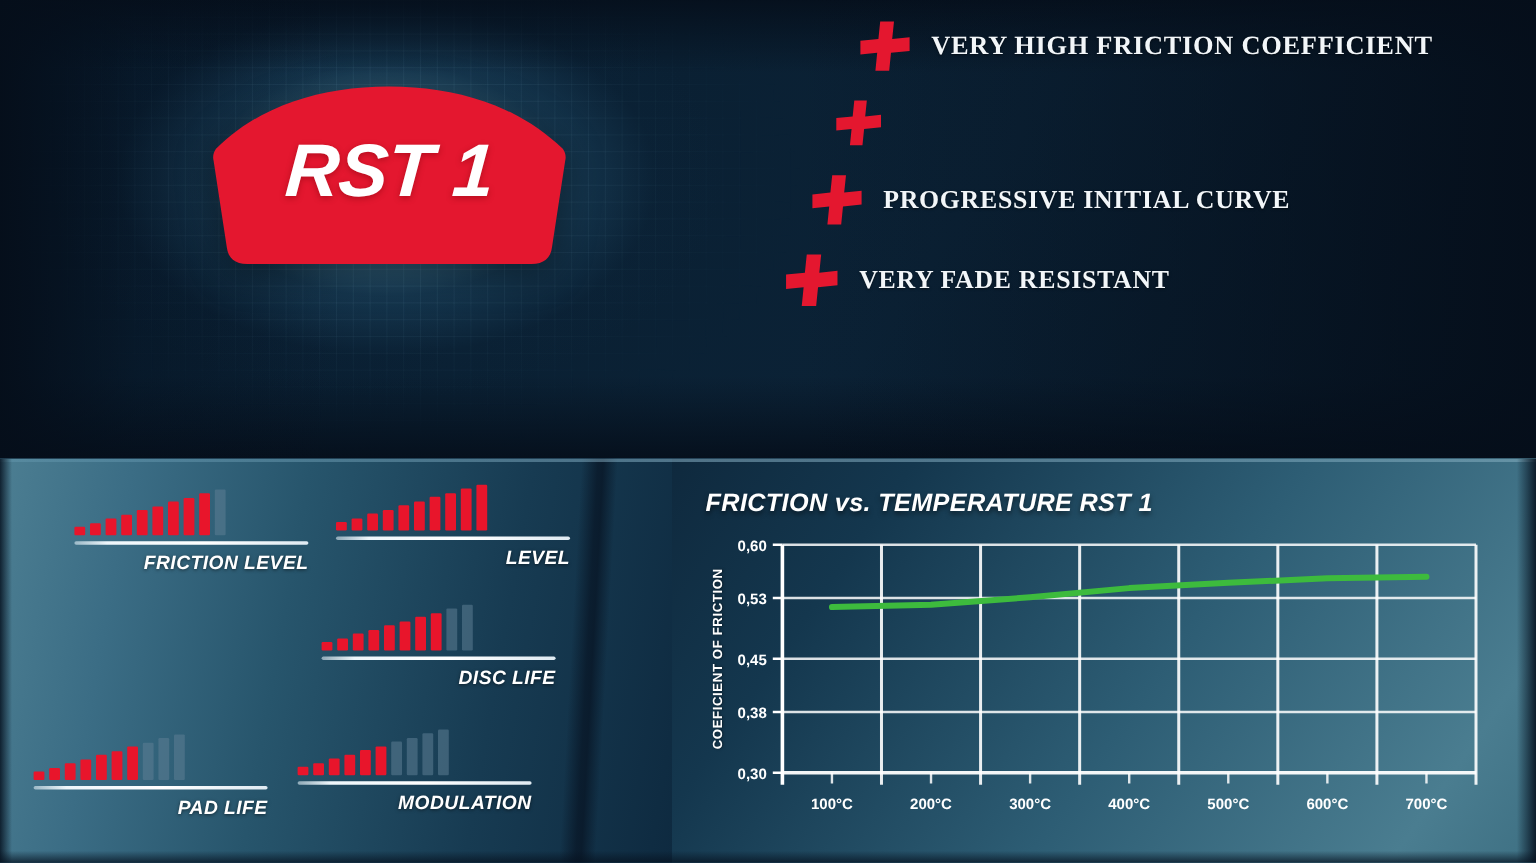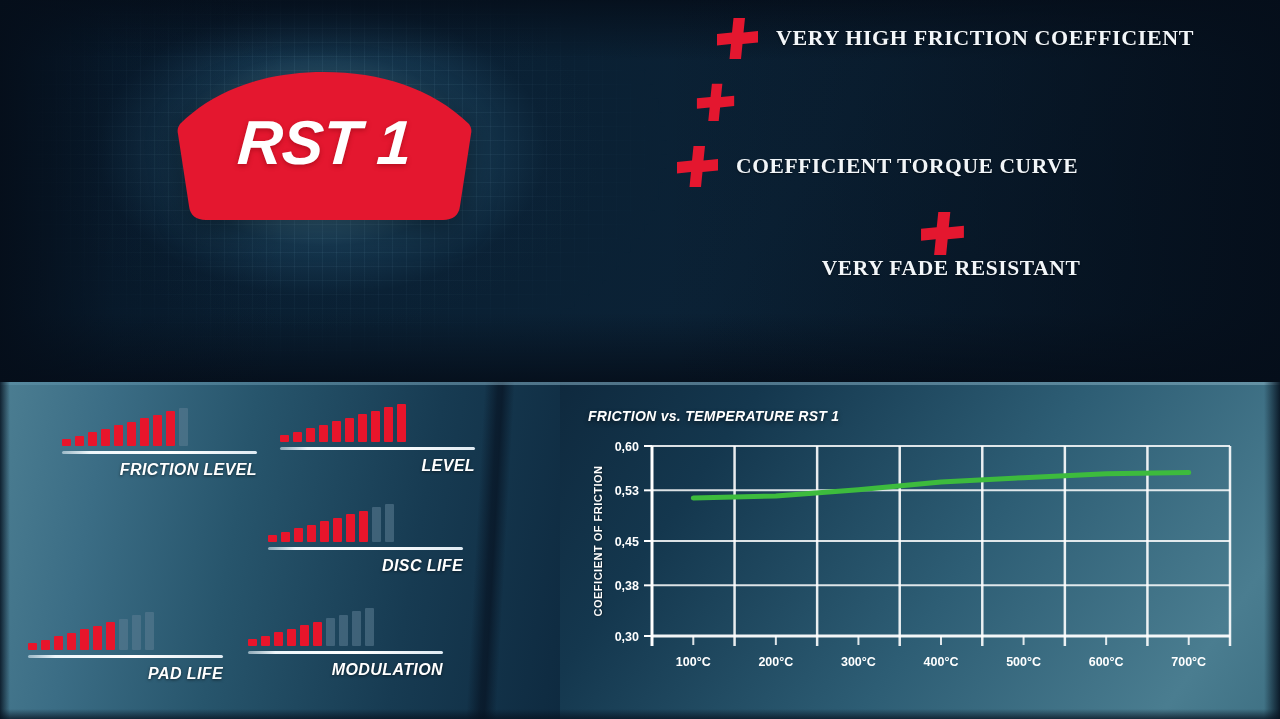--- a/index.html
+++ b/index.html
@@ -64,21 +64,21 @@
   }
   .plus-glyph { display:block; }
   .feature-label {
     color:#f2f6f9; font-weight:bold; font-size:21.5px;
     letter-spacing:0.6px; white-space:nowrap;
     text-shadow:0 1px 2px rgba(0,0,0,0.5);
   }
   .f0 { margin-left:68px; } .f0 .feature-label{ font-size:22px; }
   .f1 { margin-left:48px; }
   .f2 { margin-left:28px; }
-  .f3 { margin-left:6px;flex-direction:column;  }
+  .f3 { margin-left:6px;  }
 
   
   .bottom {
     position:absolute; left:0; top:382px; width:1280px; height:337px;
     background:linear-gradient(115deg,#0b2236 0%, #13334a 30%, #27556c 62%, #45788c 100%);
     overflow:hidden;
   }
   .bottom-left-shade {
     position:absolute; left:0; top:0; width:560px; height:337px;
     background:linear-gradient(100deg, #4c7e92 0%, #3b6d85 18%, #27556c 42%, #173b52 72%, #0e2a40 100%);
@@ -114,21 +114,21 @@
     margin-top:7px; text-align:right;
     color:#ffffff; font-weight:bold; font-style:italic;
     font-size:16px; letter-spacing:0.4px;
     text-shadow:0 1px 3px rgba(0,0,0,0.55);
     white-space:nowrap;
   }
 
   
   .chart-block { position:absolute; left:588px; top:26px; width:672px; height:300px; }
   .chart-title {
-    color:#ffffff; font-weight:bold; font-style:italic; font-size:14px;
+    color:#ffffff; font-weight:bold; font-style:italic; font-size:21px;
     letter-spacing:0.3px; text-shadow:0 2px 4px rgba(0,0,0,0.5);
     margin-bottom:4px;
   }
   .chart-area { position:relative; width:664px; height:250px; margin-top:14px; }
   .ylabel {
     position:absolute; left:2px; top:0; height:205px; width:16px;
     display:flex; align-items:center; justify-content:center;
   }
   .ylabel span {
     transform:rotate(-90deg); white-space:nowrap;
@@ -176,21 +176,21 @@
           </svg>
         </span>
       </div>
 
       <div class="feature-row f2">
         <span class="plus">
           <svg class="plus-glyph" width="44" height="44" viewBox="0 0 44 44">
             <path d="M17.5 2 L29 2 L27.5 16.5 L42 15 L42 26.5 L26.5 28 L25 43 L13.5 43 L15 28 L1 29.5 L1 18 L16 16.5 Z" fill="#e4172f"></path>
           </svg>
         </span>
-        <span class="feature-label">COEFFICIENT TORQUE CURVE</span>
+        <span class="feature-label">PROGRESSIVE INITIAL CURVE</span>
       </div>
 
       <div class="feature-row f3">
         <span class="plus">
           <svg class="plus-glyph" width="46" height="46" viewBox="0 0 44 44">
             <path d="M17.5 2 L29 2 L27.5 16.5 L42 15 L42 26.5 L26.5 28 L25 43 L13.5 43 L15 28 L1 29.5 L1 18 L16 16.5 Z" fill="#e4172f"></path>
           </svg>
         </span>
         <span class="feature-label">VERY FADE RESISTANT</span>
       </div>

